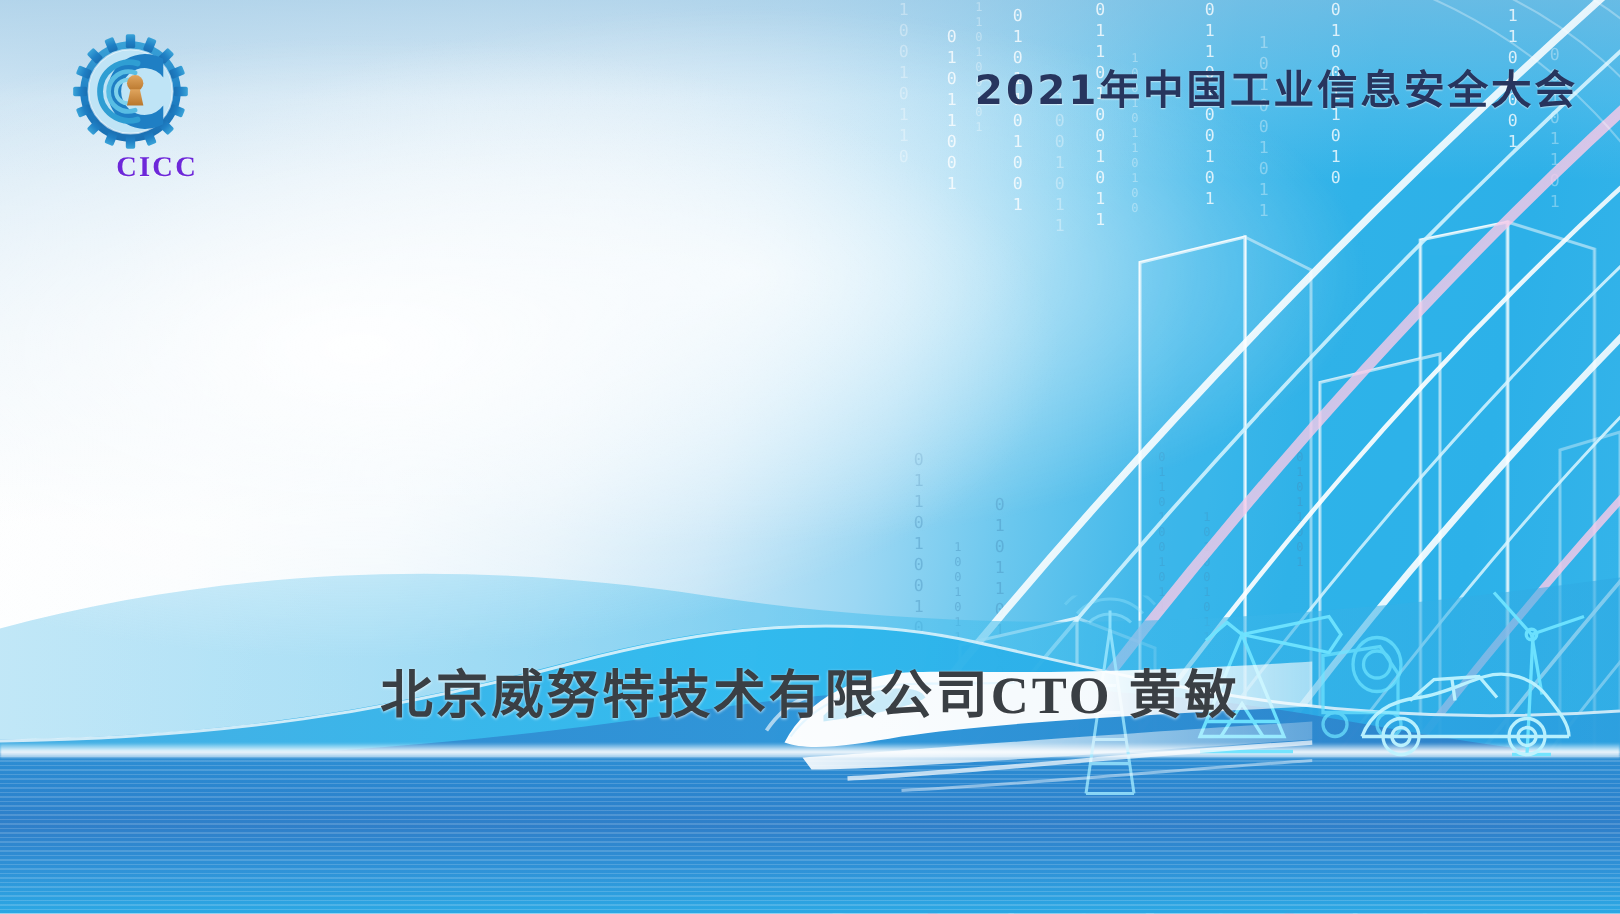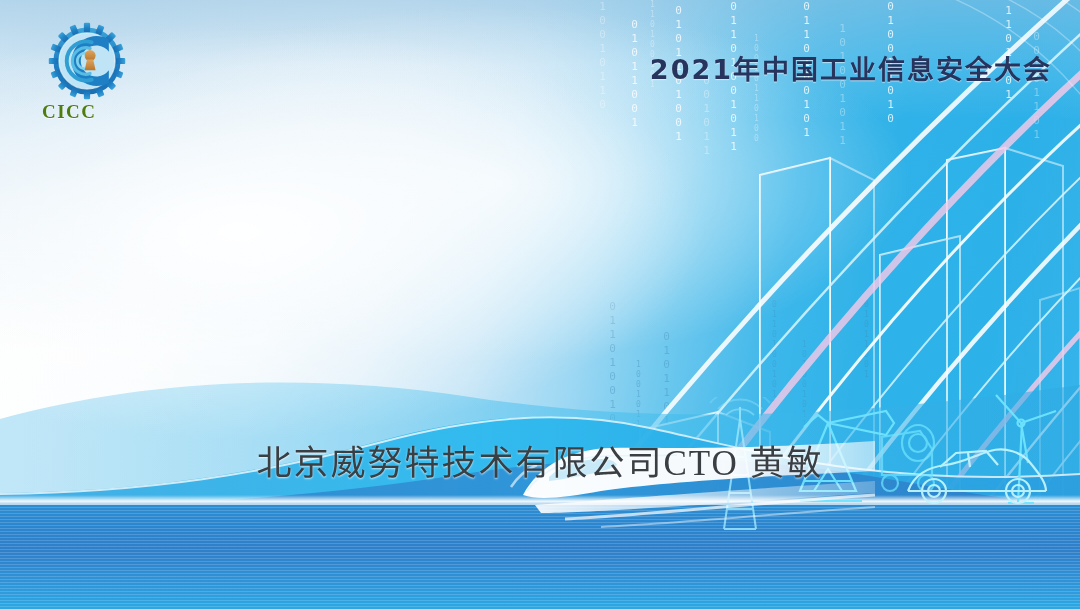--- a/index.html
+++ b/index.html
@@ -94,33 +94,33 @@
 
   
   .industry{position:absolute;right:0px;bottom:58px;width:290px;height:180px;pointer-events:none;}
 
   
   .logo{
     position:absolute;left:42px;top:22px;width:90px;height:100px;
   }
   .logo-mark{width:78px;height:78px;display:block;margin:0 auto;}
   .logo-text{
-    text-align:left;
+    text-align:right;
     font-family:"Liberation Serif","DejaVu Serif",serif;
     font-weight:700;
     font-size:19px;
     letter-spacing:1.5px;
-    color:#4d7c0f;
+    color:#6d28d9;
     margin-top:1px;
     text-shadow:0 1px 0 rgba(255,255,255,.6);
   }
 
   
   .conf-name{
-    position:absolute;right:28px;top:48px;
+    position:absolute;right:28px;top:38px;
     font-family:"DejaVu Sans","Liberation Sans",sans-serif;
     font-weight:700;
     font-size:27px;
     letter-spacing:2px;
     color:#27355e;
     text-shadow:0 1px 1px rgba(255,255,255,.55);
     white-space:nowrap;
   }
 
   .main-title{
@@ -134,21 +134,21 @@
     white-space:nowrap;
     text-shadow:
       1px 1px 0 rgba(255,255,255,.75),
       2px 3px 4px rgba(40,60,80,.30);
   }
 
   .presenter{
     position:absolute;left:0;right:0;top:434px;
     text-align:center;
     font-family:"Liberation Serif","DejaVu Serif",serif;
-    font-weight:400;
+    font-weight:700;
     font-size:35px;
     letter-spacing:2px;
     color:#3a3f44;
     white-space:nowrap;
     text-shadow:0 1px 2px rgba(255,255,255,.7);
   }
 </style>
 </head>
 <body>
 

